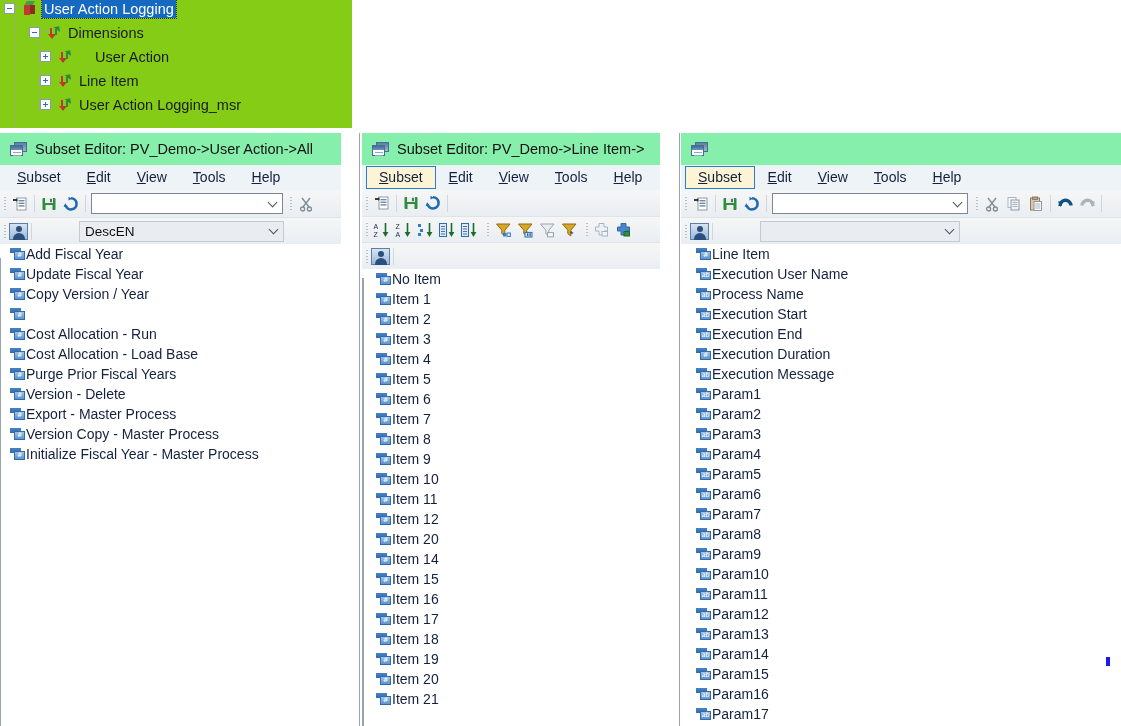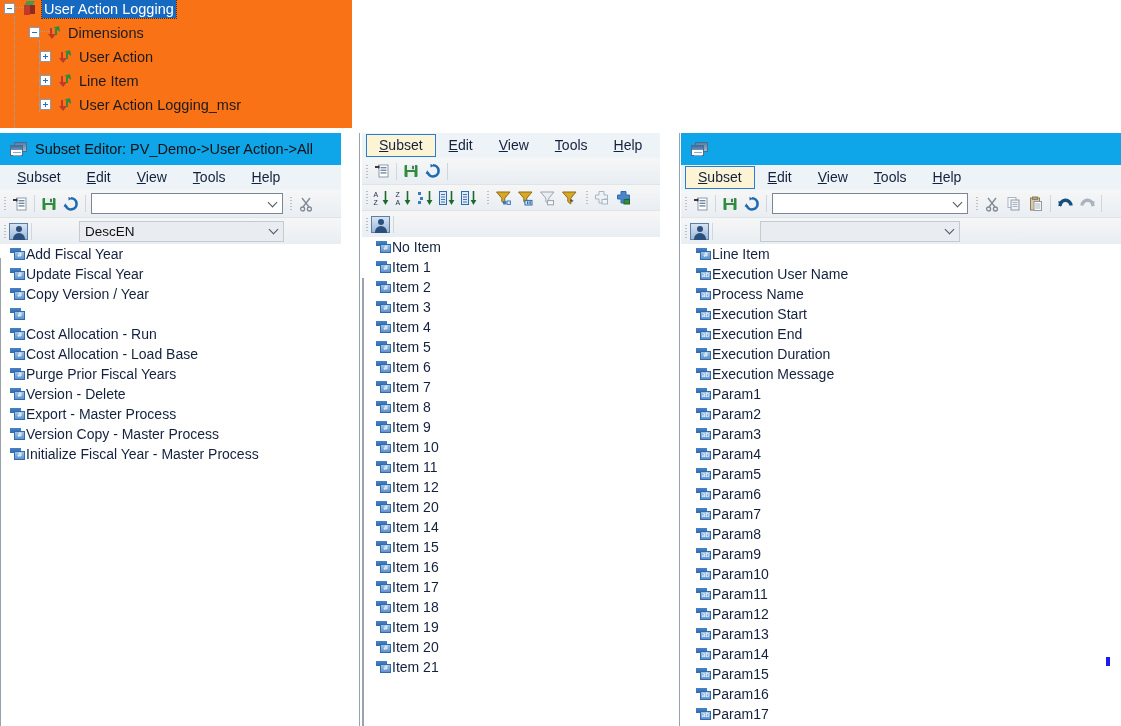--- a/index.html
+++ b/index.html
@@ -6,21 +6,21 @@
   html, body {
     margin: 0; padding: 0;
     width: 1121px; height: 726px;
     background: #ffffff;
     font-family: "Liberation Sans", sans-serif;
     overflow: hidden;
   }
   #root { position: relative; width: 1121px; height: 726px; background:#fff; }
 
   
-  .tree { position:absolute; left:0; top:0; width:352px; height:128px; background:#f97316; }
+  .tree { position:absolute; left:0; top:0; width:352px; height:128px; background:#84cc16; }
   .tree-row { position:absolute; height:21px; display:flex; align-items:center; white-space:nowrap; }
   .tree-label { font-size:14.5px; color:#1b1b1b; padding:0 2px; line-height:18px; }
   .tree-label.sel { background:#1669c1; color:#fff; outline:1px dotted #333; outline-offset:0px; }
   .exp-box { width:11px; height:11px; border:1px solid #8c9bab; background:#fff;
              position:relative; flex:0 0 auto; }
   .exp-box::before { content:""; position:absolute; left:2px; top:4px; width:5px; height:1px; background:#2b6fb5; }
   .exp-box.plus::after { content:""; position:absolute; left:4px; top:2px; width:1px; height:5px; background:#2b6fb5; }
   .dotline-v { position:absolute; border-left:1px dotted #9aa4ae; }
   .dotline-h { position:absolute; border-top:1px dotted #9aa4ae; }
 
@@ -39,21 +39,21 @@
                     border-left:4px solid transparent; border-right:4px solid transparent;
                     border-bottom:4px solid #2e8b3d; transform:rotate(35deg); }
   .dimicon .rstem { position:absolute; left:4px; top:3px; width:2px; height:7px; background:#c0392b; }
   .dimicon .rtip  { position:absolute; left:2px; top:9px; width:0; height:0;
                     border-left:4px solid transparent; border-right:4px solid transparent;
                     border-top:5px solid #c0392b; }
 
   
   .win { position:absolute; background:#f0f0f0; }
   .win .titlebar { height:32px; display:flex; align-items:center; padding-left:10px;
-                   background:#0ea5e9; }
+                   background:#86efac; }
   .win .titlebar .ttl { font-size:14.5px; color:#111; white-space:nowrap; }
   .winicon { width:17px; height:15px; position:relative; margin-right:8px; flex:0 0 auto; }
   .winicon .b1 { position:absolute; left:4px; top:0; width:13px; height:10px;
                  background:linear-gradient(#5a7fa8,#9fb6cd); border:1px solid #4a6party; border:1px solid #4a6c90; }
   .winicon .b2 { position:absolute; left:0px; top:3px; width:13px; height:11px;
                  background:#fdfdfd; border:1px solid #4a6c90; }
   .winicon .b2::before { content:""; position:absolute; left:0; top:0; right:0; height:4px;
                  background:linear-gradient(#3f6ea0,#6e93ba); }
   .winicon .b2::after { content:""; position:absolute; left:2px; top:6px; width:8px; height:1px;
                  background:#8fa7c0; box-shadow:0 3px 0 #8fa7c0; }
@@ -144,21 +144,21 @@
     </div>
 
     <div class="tree-row" style="left:40px; top:46px;">
       <div class="exp-box plus"></div>
       <div class="dimicon" style="margin-left:6px;">
         <i class="rstem"></i>
           <i class="rtip"></i>
           <i class="gstem"></i>
           <i class="gtip"></i>
       </div>
-      <span class="tree-label" style="margin-left:4px;">User Action</span>
+      <span class="tree-label" style="margin-left:20px;">User Action</span>
     </div>
 
     <div class="tree-row" style="left:40px; top:70px;">
       <div class="exp-box plus"></div>
       <div class="dimicon" style="margin-left:6px;">
         <i class="rstem"></i>
           <i class="rtip"></i>
           <i class="gstem"></i>
           <i class="gtip"></i>
       </div>
@@ -348,20 +348,27 @@
           </span>
           <span class="txt">Initialize Fiscal Year - Master Process</span>
         </div>
       </div>
 
     <div class="wleft-border" style="left:0; top:125px; width:1px; height:468px; background:#9aa3ad;"></div>
   </div>
 
   <div class="win" style="left:362px; top:133px; width:298px; height:593px; background:#fff;">
 
+    <div class="titlebar">
+      <div class="winicon">
+        <i class="b1"></i>
+          <i class="b2"></i>
+      </div>
+      <span class="ttl">Subset Editor:  PV_Demo-&gt;Line Item-&gt;</span>
+    </div>
 
     <div class="menubar">
       <div class="menuitem active"><u>S</u>ubset</div>
       <div class="menuitem"><u>E</u>dit</div>
       <div class="menuitem"><u>V</u>iew</div>
       <div class="menuitem"><u>T</u>ools</div>
       <div class="menuitem"><u>H</u>elp</div>
     </div>
 
     <div class="toolbar">

